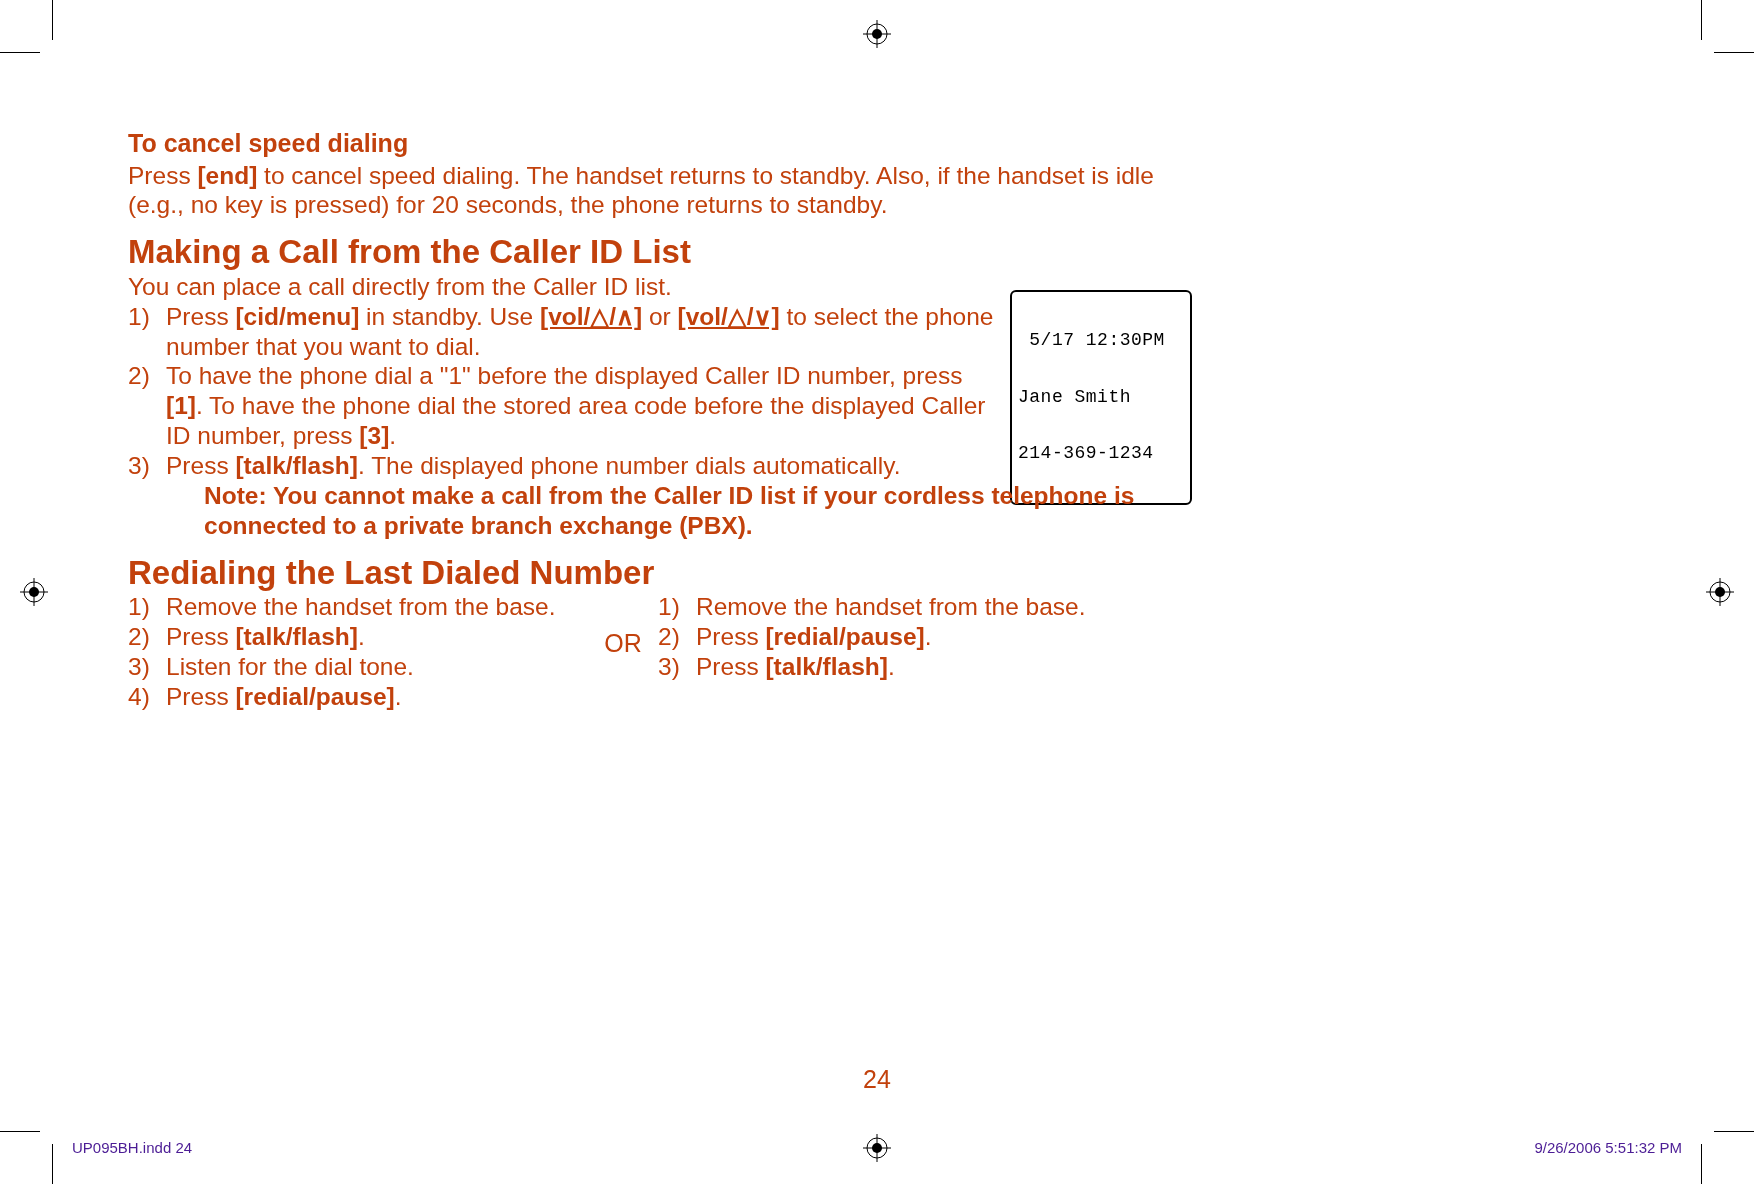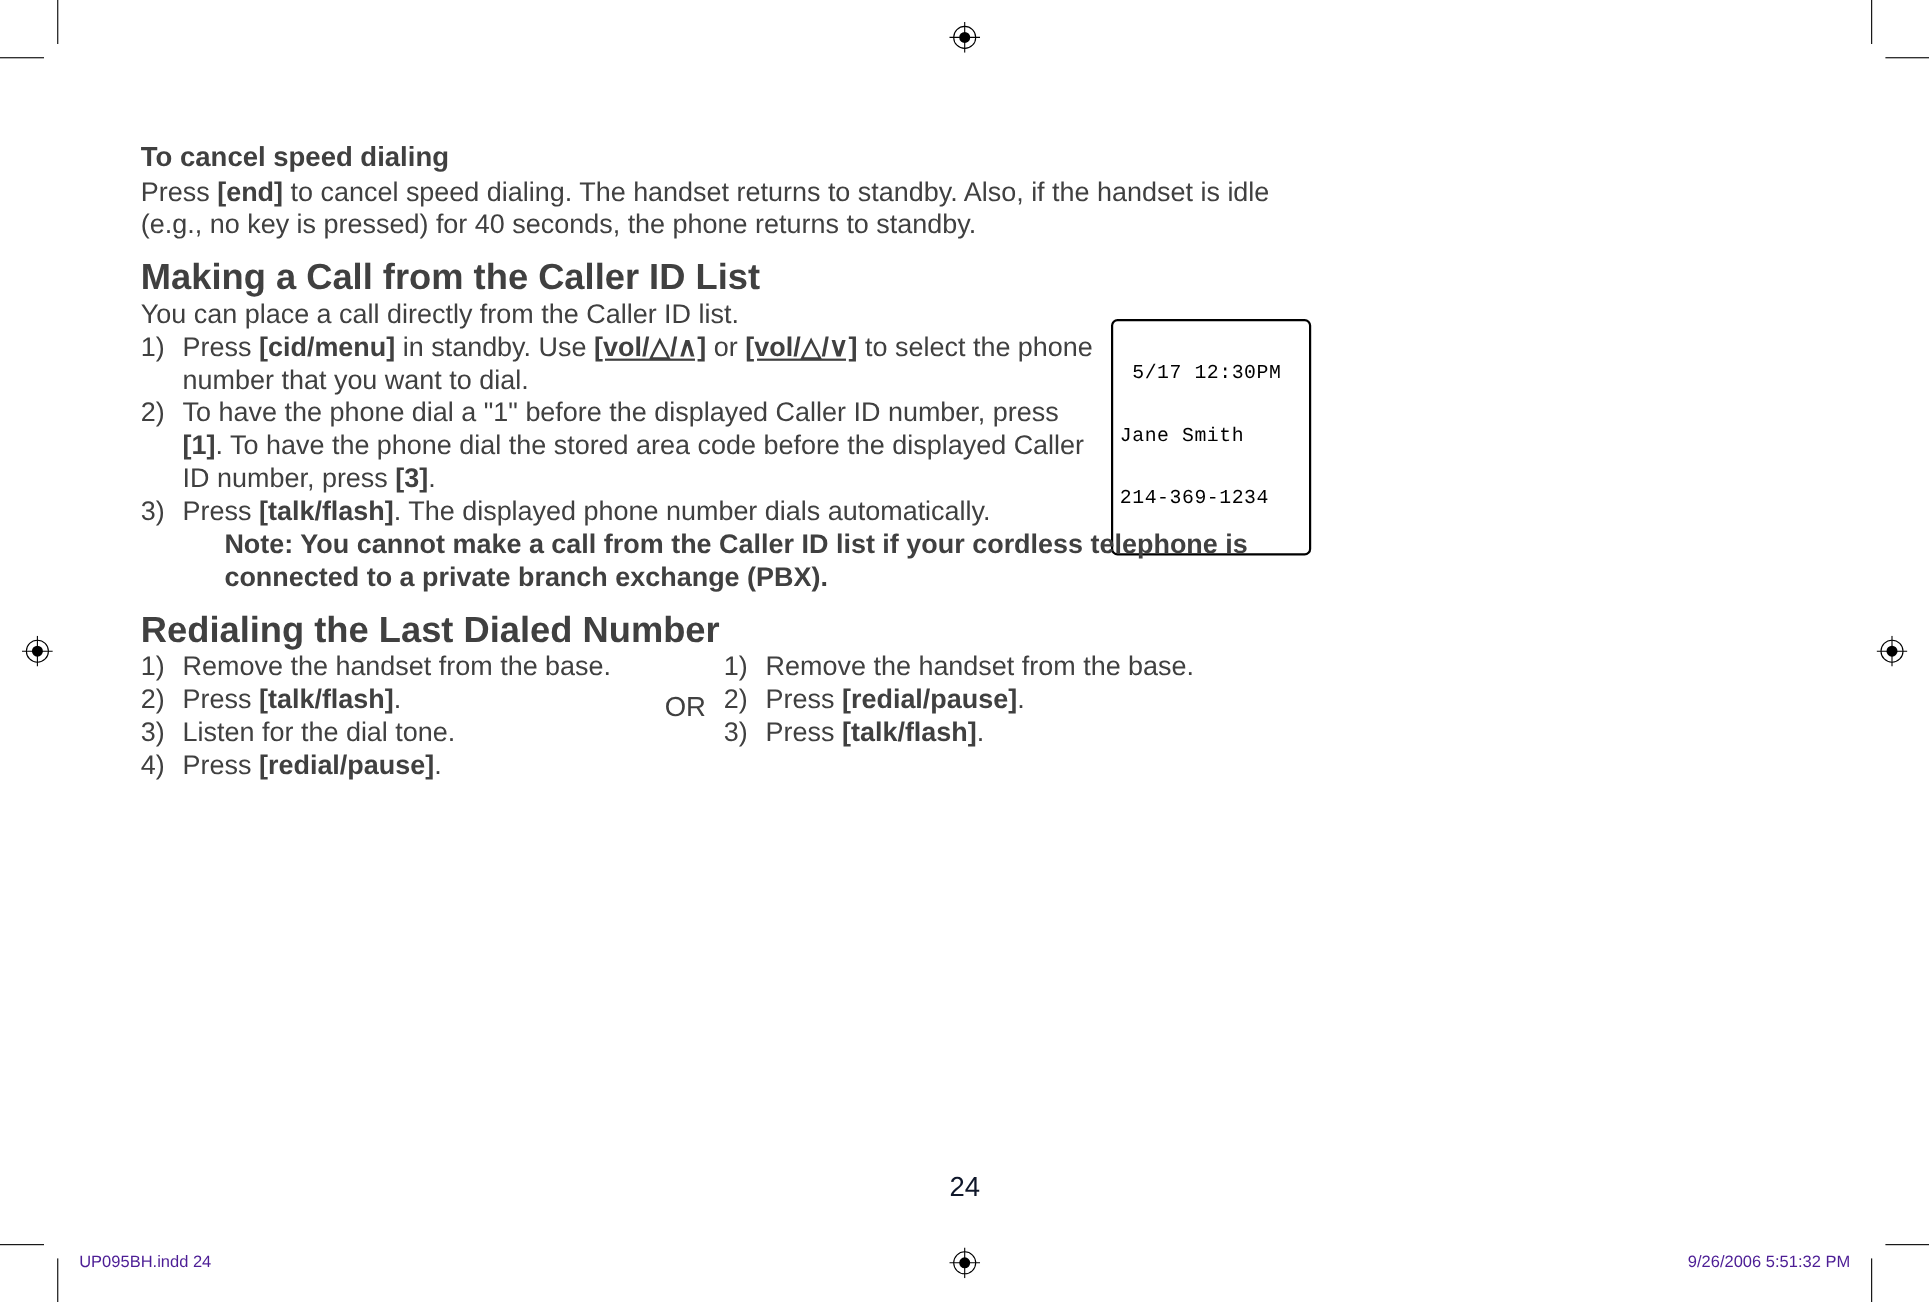--- a/index.html
+++ b/index.html
@@ -52,21 +52,21 @@
     .reg-left   { left: 20px;   top: 50%;  transform: translateY(-50%); }
     .reg-right  { right: 20px;  top: 50%;  transform: translateY(-50%); }
 
     .content {
       position: absolute;
       left: 128px;
       top: 128px;
       width: 1080px;
       font-size: 24.5px;
       line-height: 1.22;
-      color: #404040;
+      color: #c2410c;
     }
 
     .bold { font-weight: bold; }
 
     .section-title-small {
       font-weight: bold;
       font-size: 25px;
       margin-bottom: 2px;
     }
     .section-title-large {
@@ -113,21 +113,21 @@
     .col-b { flex: 1; }
 
     
     .page-num {
       position: absolute;
       left: 0;
       bottom: 90px;
       width: 1754px;
       text-align: center;
       font-size: 25px;
-      color: #0f172a;
+      color: #c2410c;
     }
 
     
     .footer {
       position: absolute;
       left: 72px;
       right: 72px;
       bottom: 28px;
       display: flex;
       justify-content: space-between;
@@ -185,21 +185,21 @@
   <div class="lcd">
     <div> 5/17 12:30PM</div>
     <div>Jane Smith</div>
     <div>214-369-1234</div>
   </div>
 
   <div class="content">
 
     <div class="section-title-small">To cancel speed dialing</div>
     <div class="para">
-      <span>Press </span><span class="bold">[end]</span><span> to cancel speed dialing. The handset returns to standby. Also, if the handset is idle (e.g., no key is pressed) for 40 seconds, the phone returns to standby.</span>
+      <span>Press </span><span class="bold">[end]</span><span> to cancel speed dialing. The handset returns to standby. Also, if the handset is idle (e.g., no key is pressed) for 20 seconds, the phone returns to standby.</span>
     </div>
 
     <div class="section-title-large mt-gap-lg">Making a Call from the Caller ID List</div>
     <div class="para">You can place a call directly from the Caller ID list.</div>
 
     <ul class="ol-paren" style="width:870px;">
       <li>
         <span class="marker">1)</span>
         <span class="li-body">
           <span>Press </span><span class="bold">[cid/menu]</span><span> in standby. Use </span><span class="bold glyph">[vol/△/∧]</span><span> or </span><span class="bold glyph">[vol/△/∨]</span><span> to select the phone number that you want to dial.</span>

